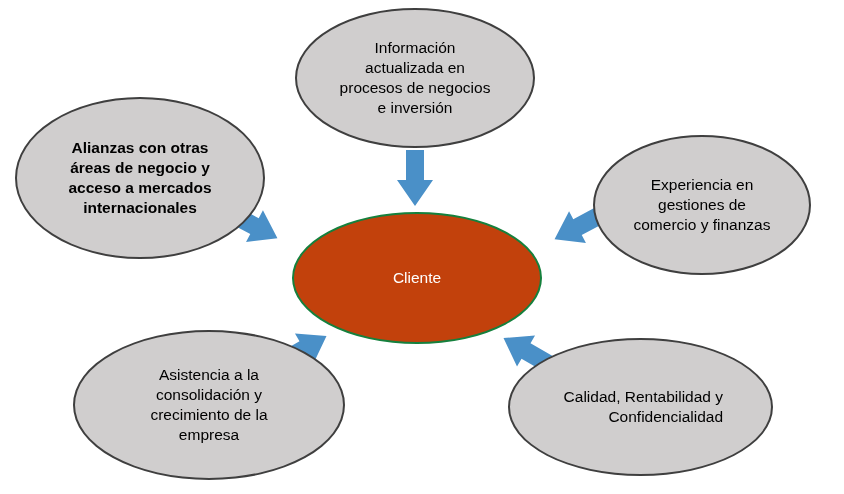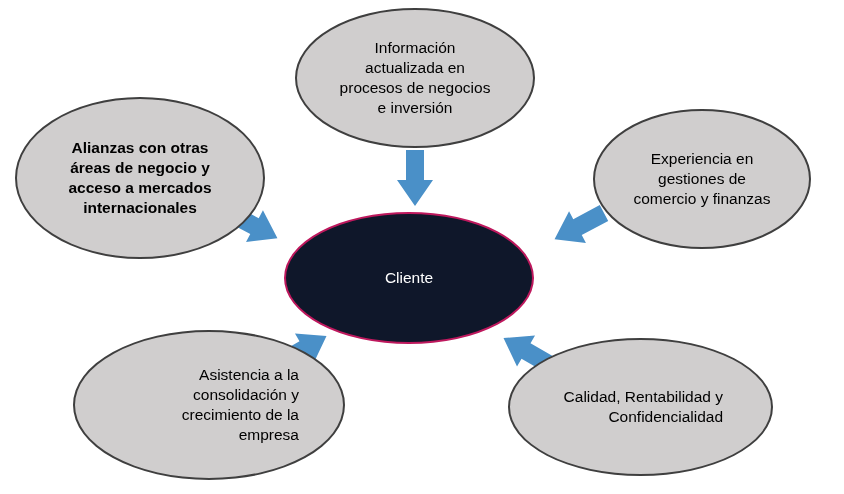--- a/index.html
+++ b/index.html
@@ -36,30 +36,30 @@
     font-size: 15.5px;
     line-height: 1.28;
   }
   .node .label {
     display: block;
   }
   .node-top          { left: 295px; top:   8px; width: 240px; height: 140px; }
   .node-top .label   { width: 160px; }
   .node-top-left         { left:  15px; top:  97px; width: 250px; height: 162px; font-weight: bold; }
   .node-top-left .label  { width: 175px; }
-  .node-top-right        { left: 593px; top: 109px; width: 218px; height: 140px; }
+  .node-top-right        { left: 593px; top: 135px; width: 218px; height: 140px; }
   .node-top-right .label { width: 150px; }
   .node-bottom-left         { left:  73px; top: 330px; width: 272px; height: 150px; }
-  .node-bottom-left .label  { width: 180px; text-align: right; }
+  .node-bottom-left .label  { width: 180px; }
   .node-bottom-right        { left: 508px; top: 338px; width: 265px; height: 138px; text-align: right; }
   .node-bottom-right .label { width: 165px; }
   .node-center {
-    left: 284px; top: 212px; width: 250px; height: 132px;
-    background: #0f172a;
-    border: 2px solid #be185d;
+    left: 292px; top: 212px; width: 250px; height: 132px;
+    background: #c2410c;
+    border: 2px solid #15803d;
     color: #ffffff;
   }
   .node-center .label { width: 180px; }
 </style>
 </head>
 <body>
 
 <div class="canvas">
 
   <svg class="arrows-layer" viewBox="0 0 844 494" xmlns="http://www.w3.org/2000/svg">

